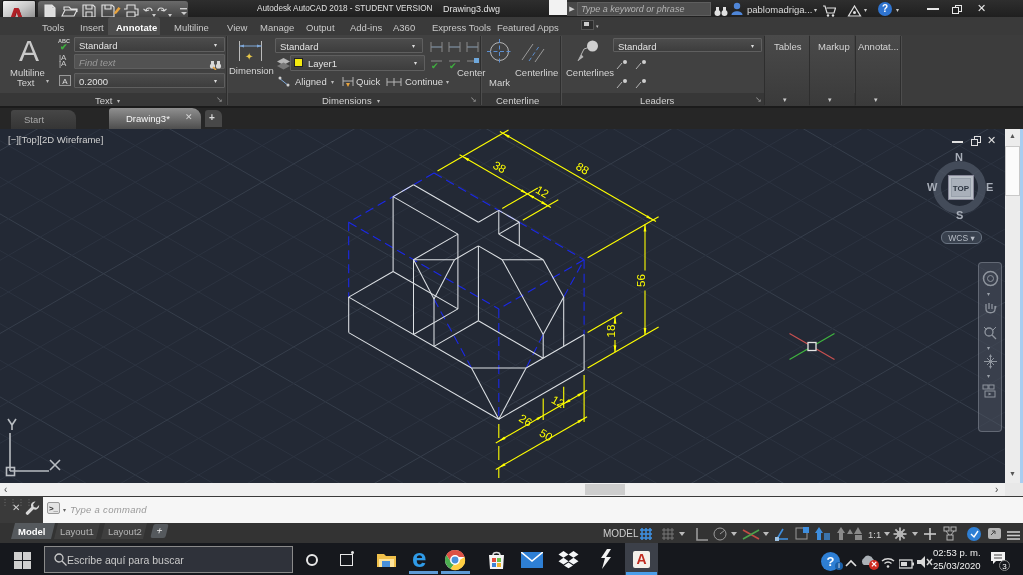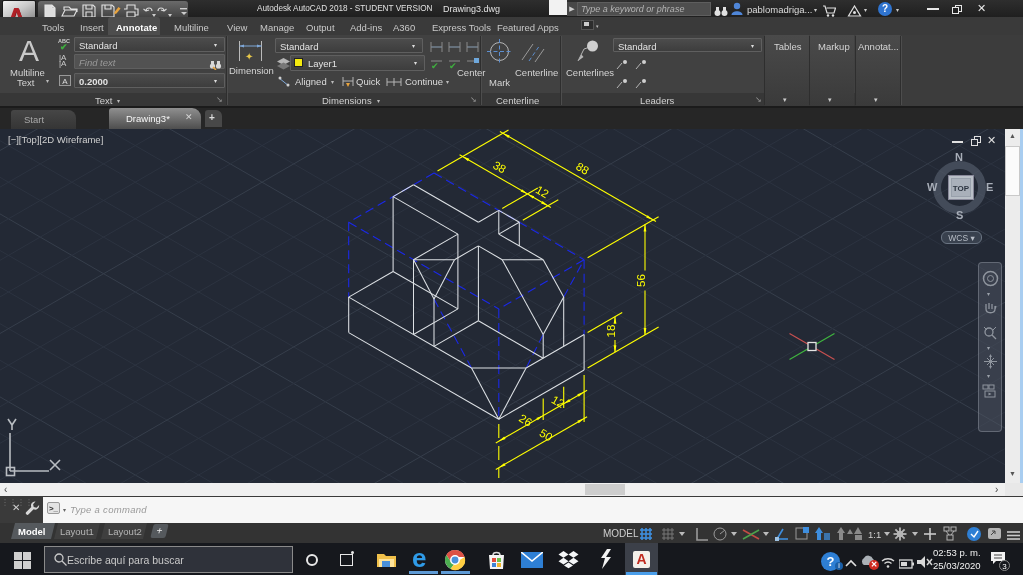--- a/index.html
+++ b/index.html
@@ -132,21 +132,21 @@
  <svg width="13" height="11">
         <g fill="#d8d8d8">
           <circle cx="3.5" cy="7" r="2.6"></circle>
           <circle cx="9.5" cy="7" r="2.6"></circle>
           <rect x="2" y="2" width="3" height="3.5"></rect>
           <rect x="8" y="2" width="3" height="3.5"></rect>
         </g>
         <path d="M4 8 l3 3" stroke="#e8a33d" stroke-width="1.5"></path>
       </svg></div>
 <div class="abs" style="left:74px;top:73px;width:151px;height:15px;background:linear-gradient(#4c4c4c,#3d3d3d);border:1px solid #5f5f5f;border-radius:1px"></div>
-    <div class="t" style="left:79px;top:76px;color:#e3e3e3;font-weight:bold;">0.2000</div>
+    <div class="t" style="left:79px;top:76px;color:#e3e3e3;">0.2000</div>
     <div class="abs" style="left:214px;top:77px;color:#ddd;font-size:6px">▾</div>
 <div class="t" style="left:95px;top:95px;color:#d0d0d0">Text</div>
 <div class="abs" style="left:117px;top:97px;color:#bbb;font-size:6px">▾</div>
 <div class="abs" style="left:216px;top:95px;color:#999;font-size:8px">↘</div>
 
 <div class="abs" style="left:237px;top:39px;width:27px;height:24px">
  <svg width="27" height="24">
         <line x1="2.5" y1="2" x2="2.5" y2="22" stroke="#bbb"></line>
         <line x1="24.5" y1="2" x2="24.5" y2="22" stroke="#bbb"></line>
         <line x1="2.5" y1="7" x2="24.5" y2="7" stroke="#7fa8d8"></line>

